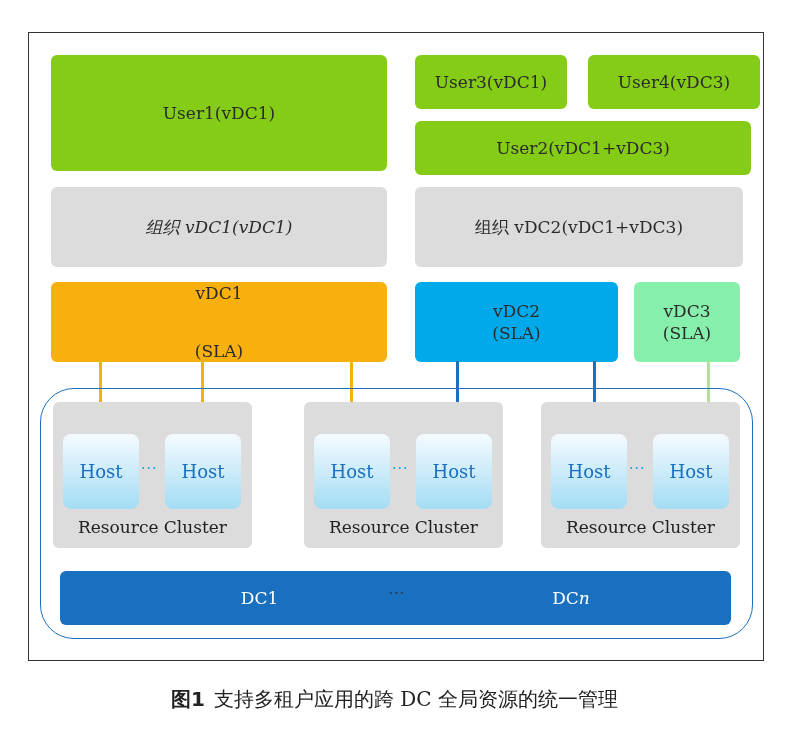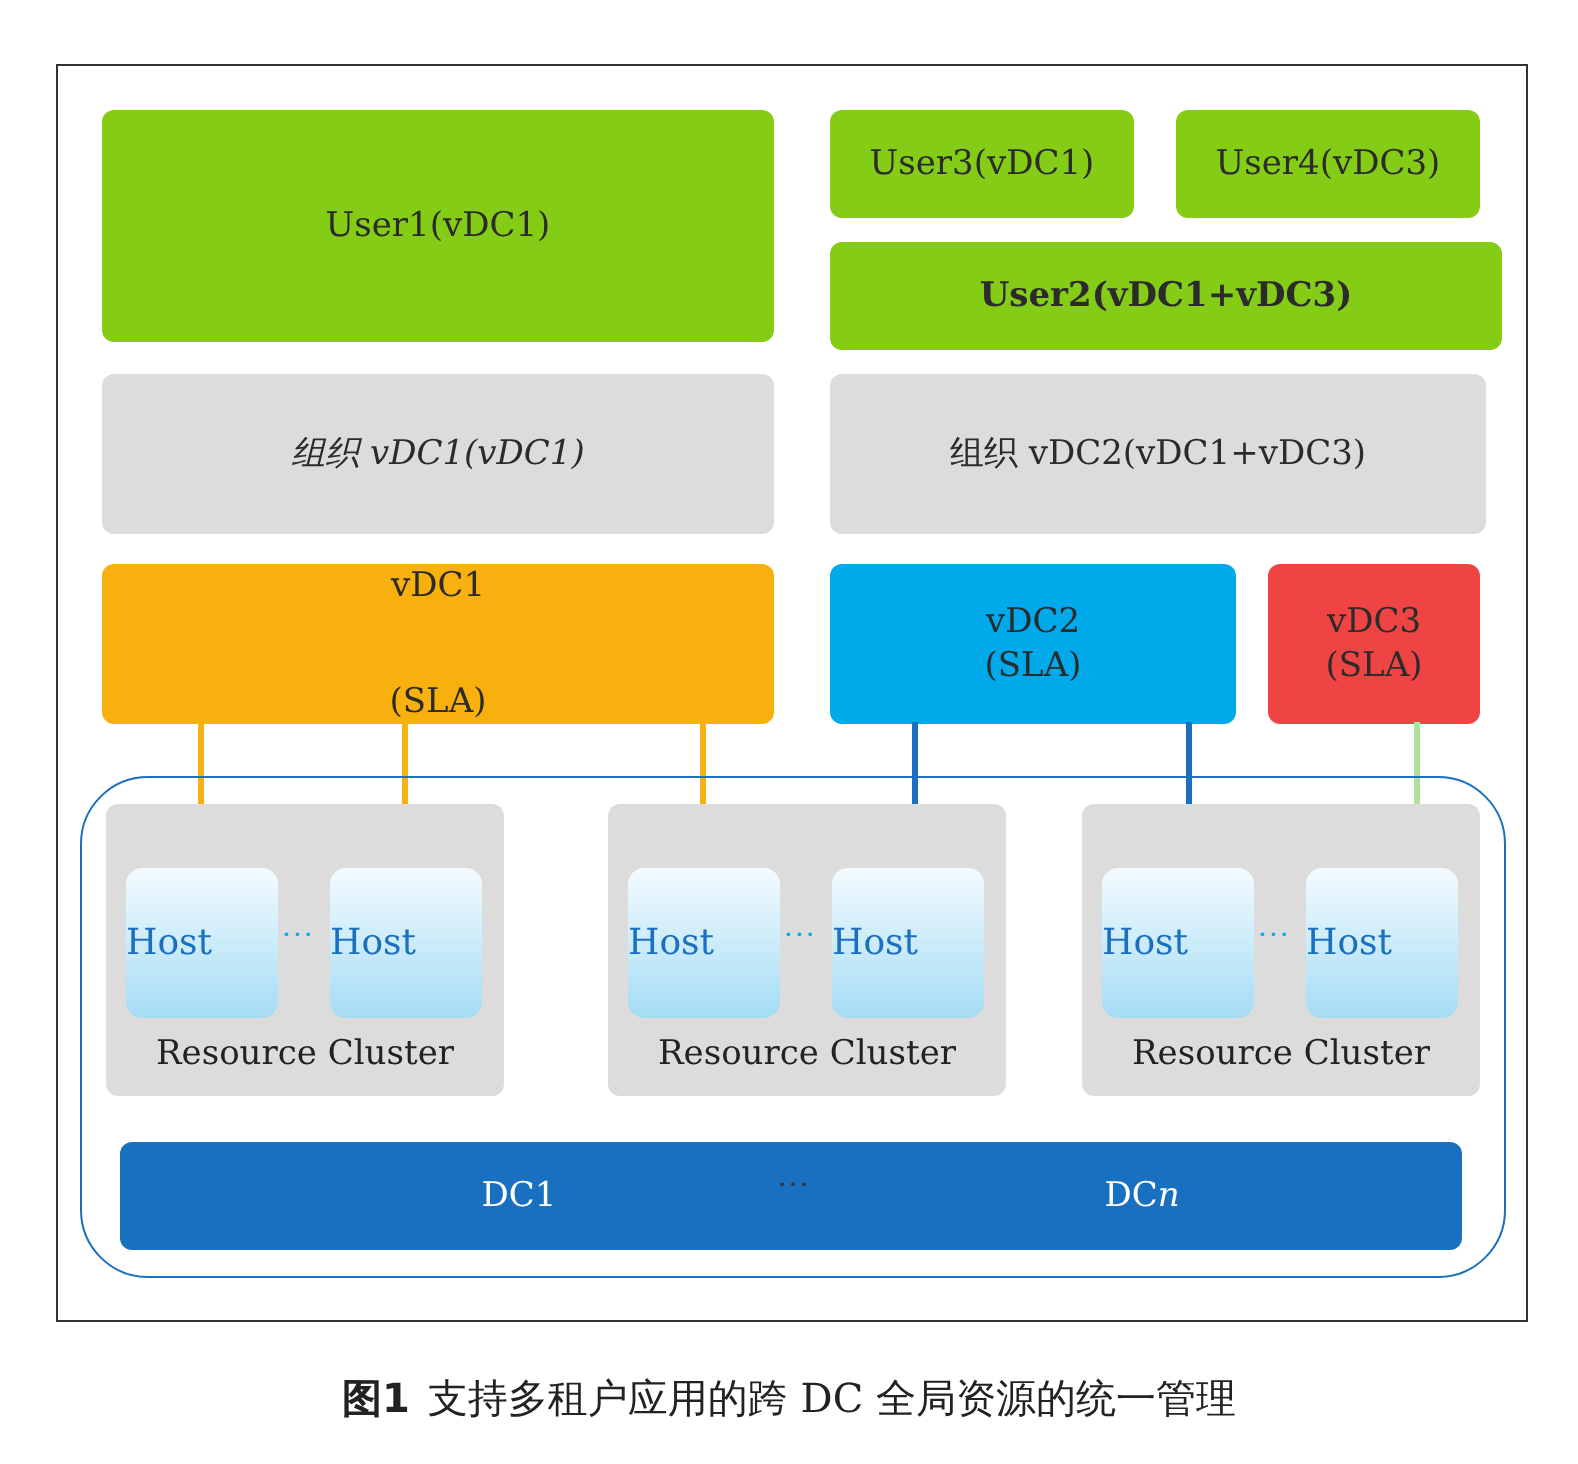--- a/index.html
+++ b/index.html
@@ -6,54 +6,54 @@
   body { width:789px; height:732px; position:relative; overflow:hidden;
          font-family:"DejaVu Serif","Liberation Serif",serif; color:#222; }
   .abs { position:absolute; box-sizing:border-box; }
   .frame { left:28px; top:32px; width:736px; height:629px; border:1.5px solid #333; }
   .box { display:flex; align-items:center; justify-content:center; text-align:center;
          border-radius:6px; font-size:17px; line-height:22px; color:#2b2b2b; }
   .green { background:#84cc16; }
   .gray { background:#dcdcdc; }
   .orange { background:#f8b00f; }
   .blue { background:#00aaea; }
-  .lgreen { background:#ef4444; }
+  .lgreen { background:#86efac; }
   .vdc { flex-direction:column; }
   .conn { width:3px; }
   .conn.o { background:#f8b00f; }
   .conn.b { background:#1a6fc1; }
   .conn.g { background:#b2e09c; }
   .dcwrap { left:40px; top:388px; width:713px; height:251px; border:1.5px solid #1a6fc1; border-radius:34px; }
   .cluster { background:#dcdcdc; border-radius:6px; width:199px; height:146px; }
   .host { width:76px; height:75px; top:32px; border-radius:8px;
-          background:linear-gradient(#f4fbff,#a4dcf4); display:flex; align-items:center; 
+          background:linear-gradient(#f4fbff,#a4dcf4); display:flex; align-items:center; justify-content:center;
           color:#1a6fc1; font-size:18px; }
   .dots { top:58px; color:#00aaea; font-size:14px; letter-spacing:1px; }
   .clabel { left:0; width:100%; top:115px; text-align:center; font-size:17px; color:#222; }
   .dc { background:#1a70c0; color:#ffffff; top:571px; height:54px; border-radius:6px; font-size:17px; }
   .dcdots { left:384px; top:585px; width:26px; text-align:center; font-size:14px; color:#333; letter-spacing:1px; }
   .caption { left:0; width:789px; top:686px; text-align:center; font-size:20px; color:#222; }
   .caption .num { font-family:"DejaVu Sans","Liberation Sans",sans-serif; font-weight:bold; margin-right:9px; }
   i.it { font-style:italic; }
 </style>
 </head>
 <body>
 
 <div class="abs frame"></div>
 
 <div class="abs box green" style="left:51px;top:55px;width:336px;height:116px;">
   <span>User1(vDC1)</span>
 </div>
 <div class="abs box green" style="left:415px;top:55px;width:152px;height:54px;">
   <span>User3(vDC1)</span>
 </div>
-<div class="abs box green" style="left:588px;top:55px;width:152px;height:54px;">
+<div class="abs box green" style="left:588px;top:55px;width:172px;height:54px;">
   <span>User4(vDC3)</span>
 </div>
-<div class="abs box green" style="left:415px;top:121px;width:336px;height:54px;font-weight:bold;">
+<div class="abs box green" style="left:415px;top:121px;width:336px;height:54px;">
   <span>User2(vDC1+vDC3)</span>
 </div>
 
 <div class="abs box gray" style="left:51px;top:187px;width:336px;height:80px;font-style:italic;">
   <span>组织 vDC1(vDC1)</span>
 </div>
 <div class="abs box gray" style="left:415px;top:187px;width:328px;height:80px;">
   <span>组织 vDC2(vDC1+vDC3)</span>
 </div>
 

